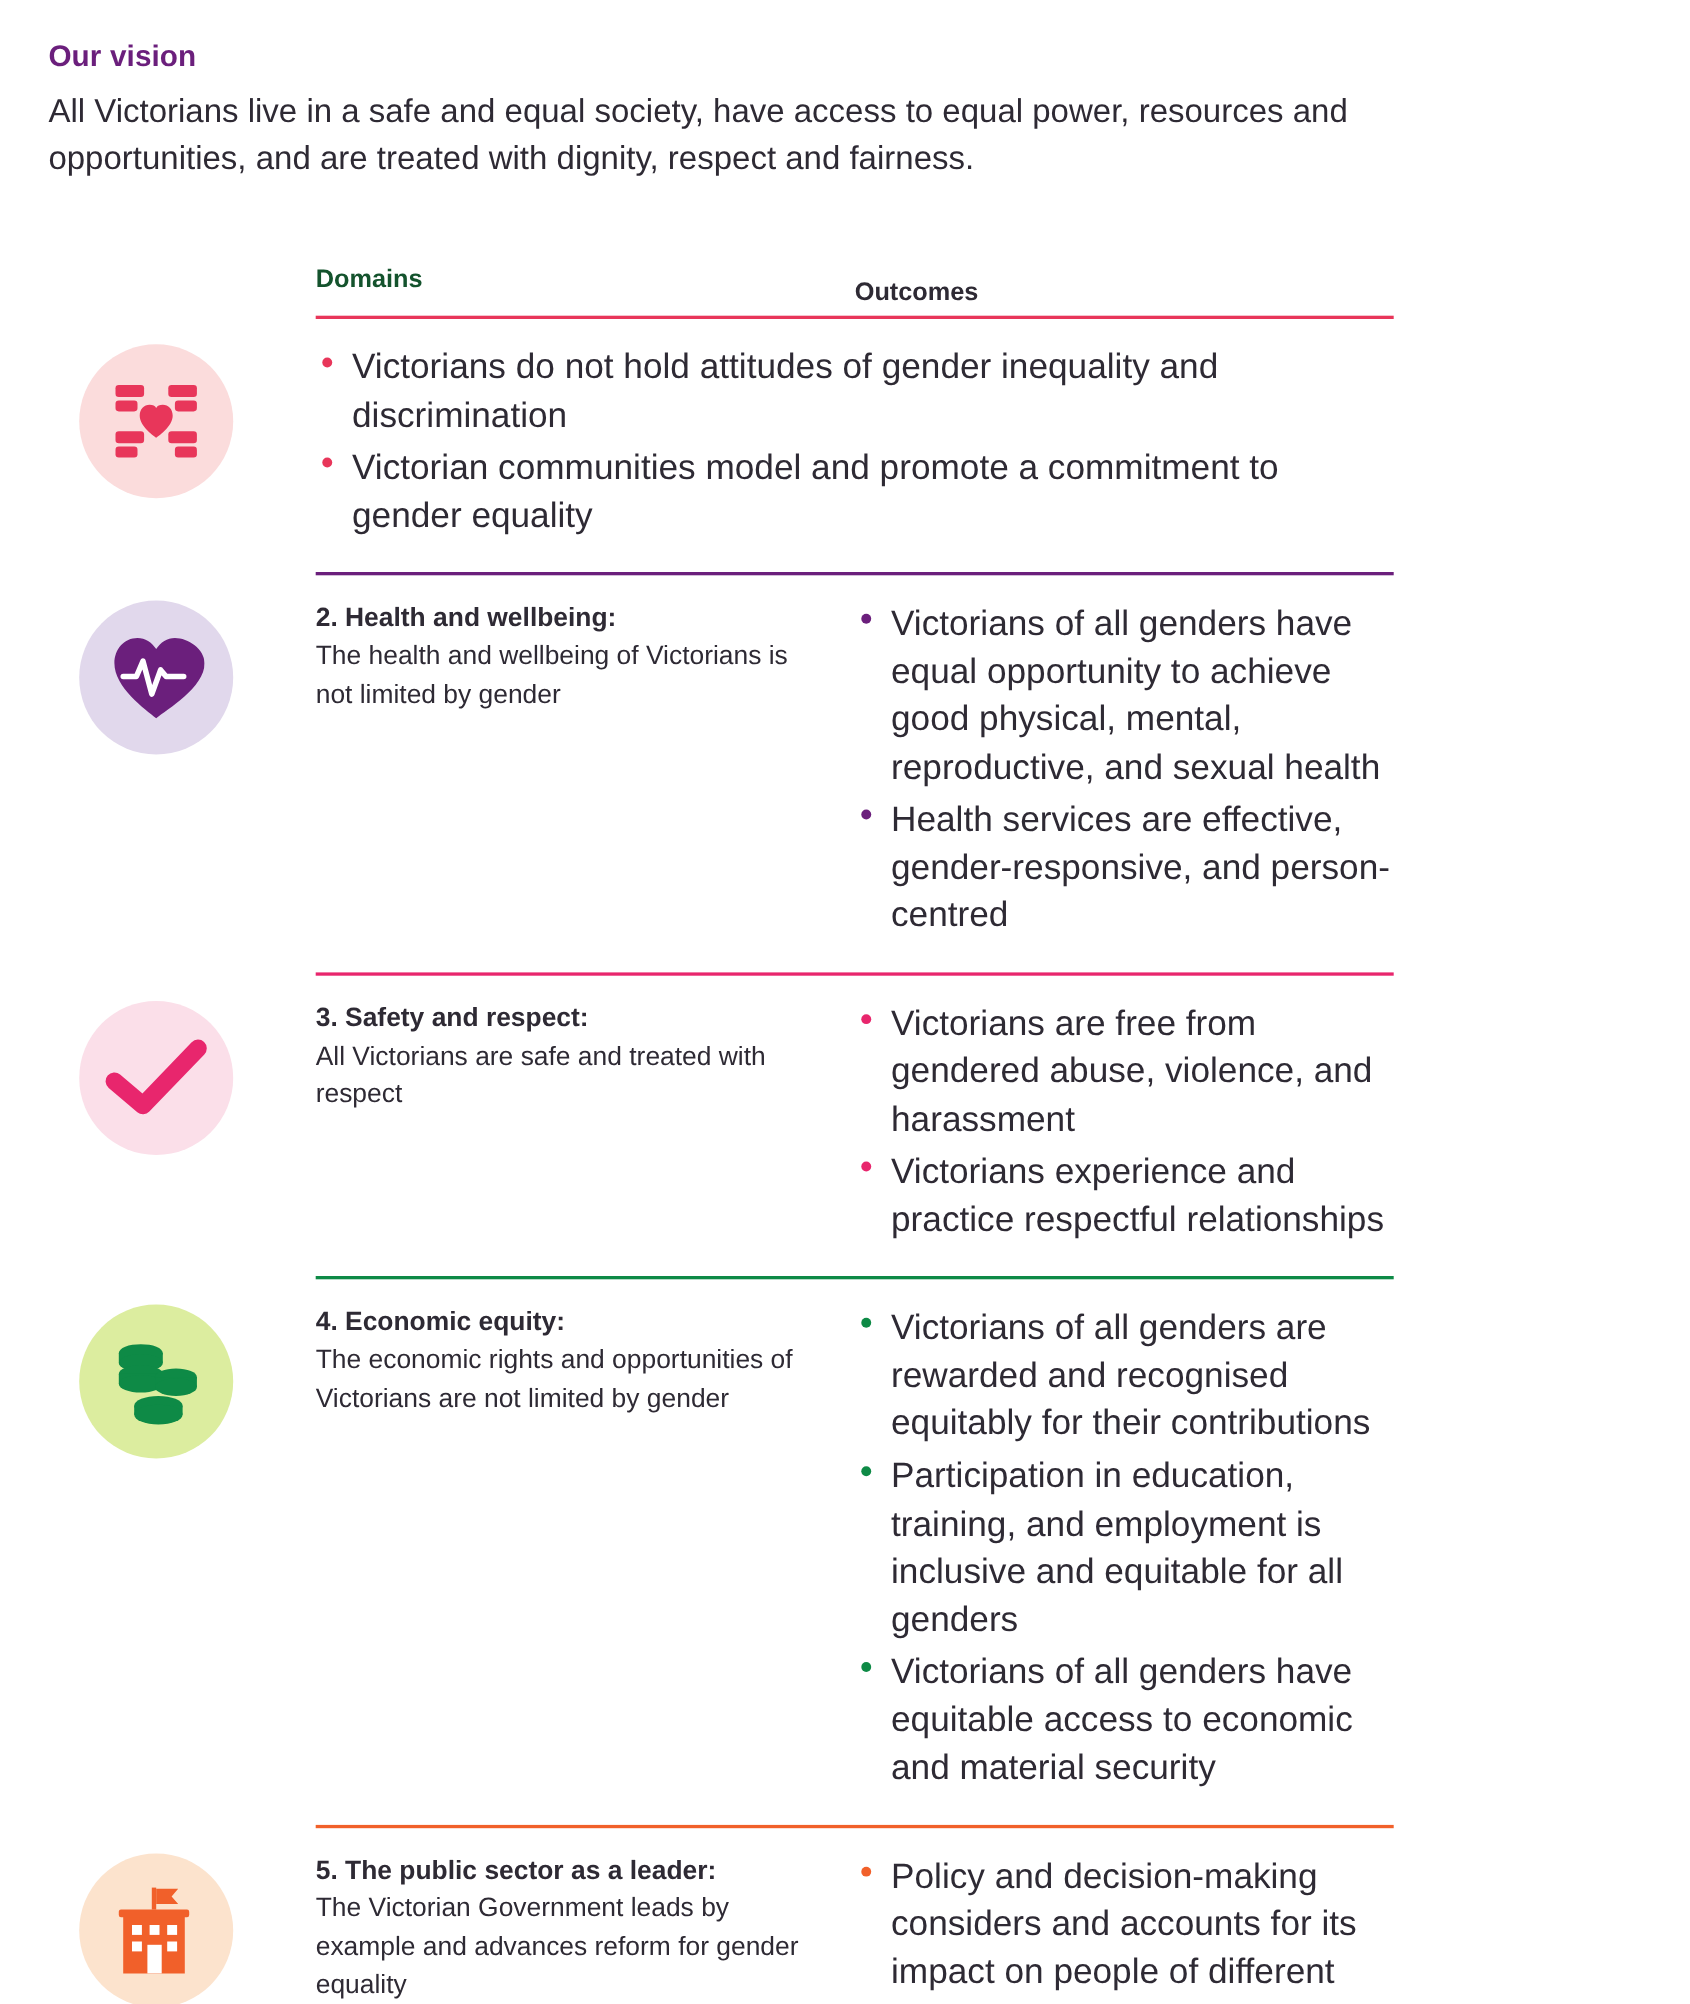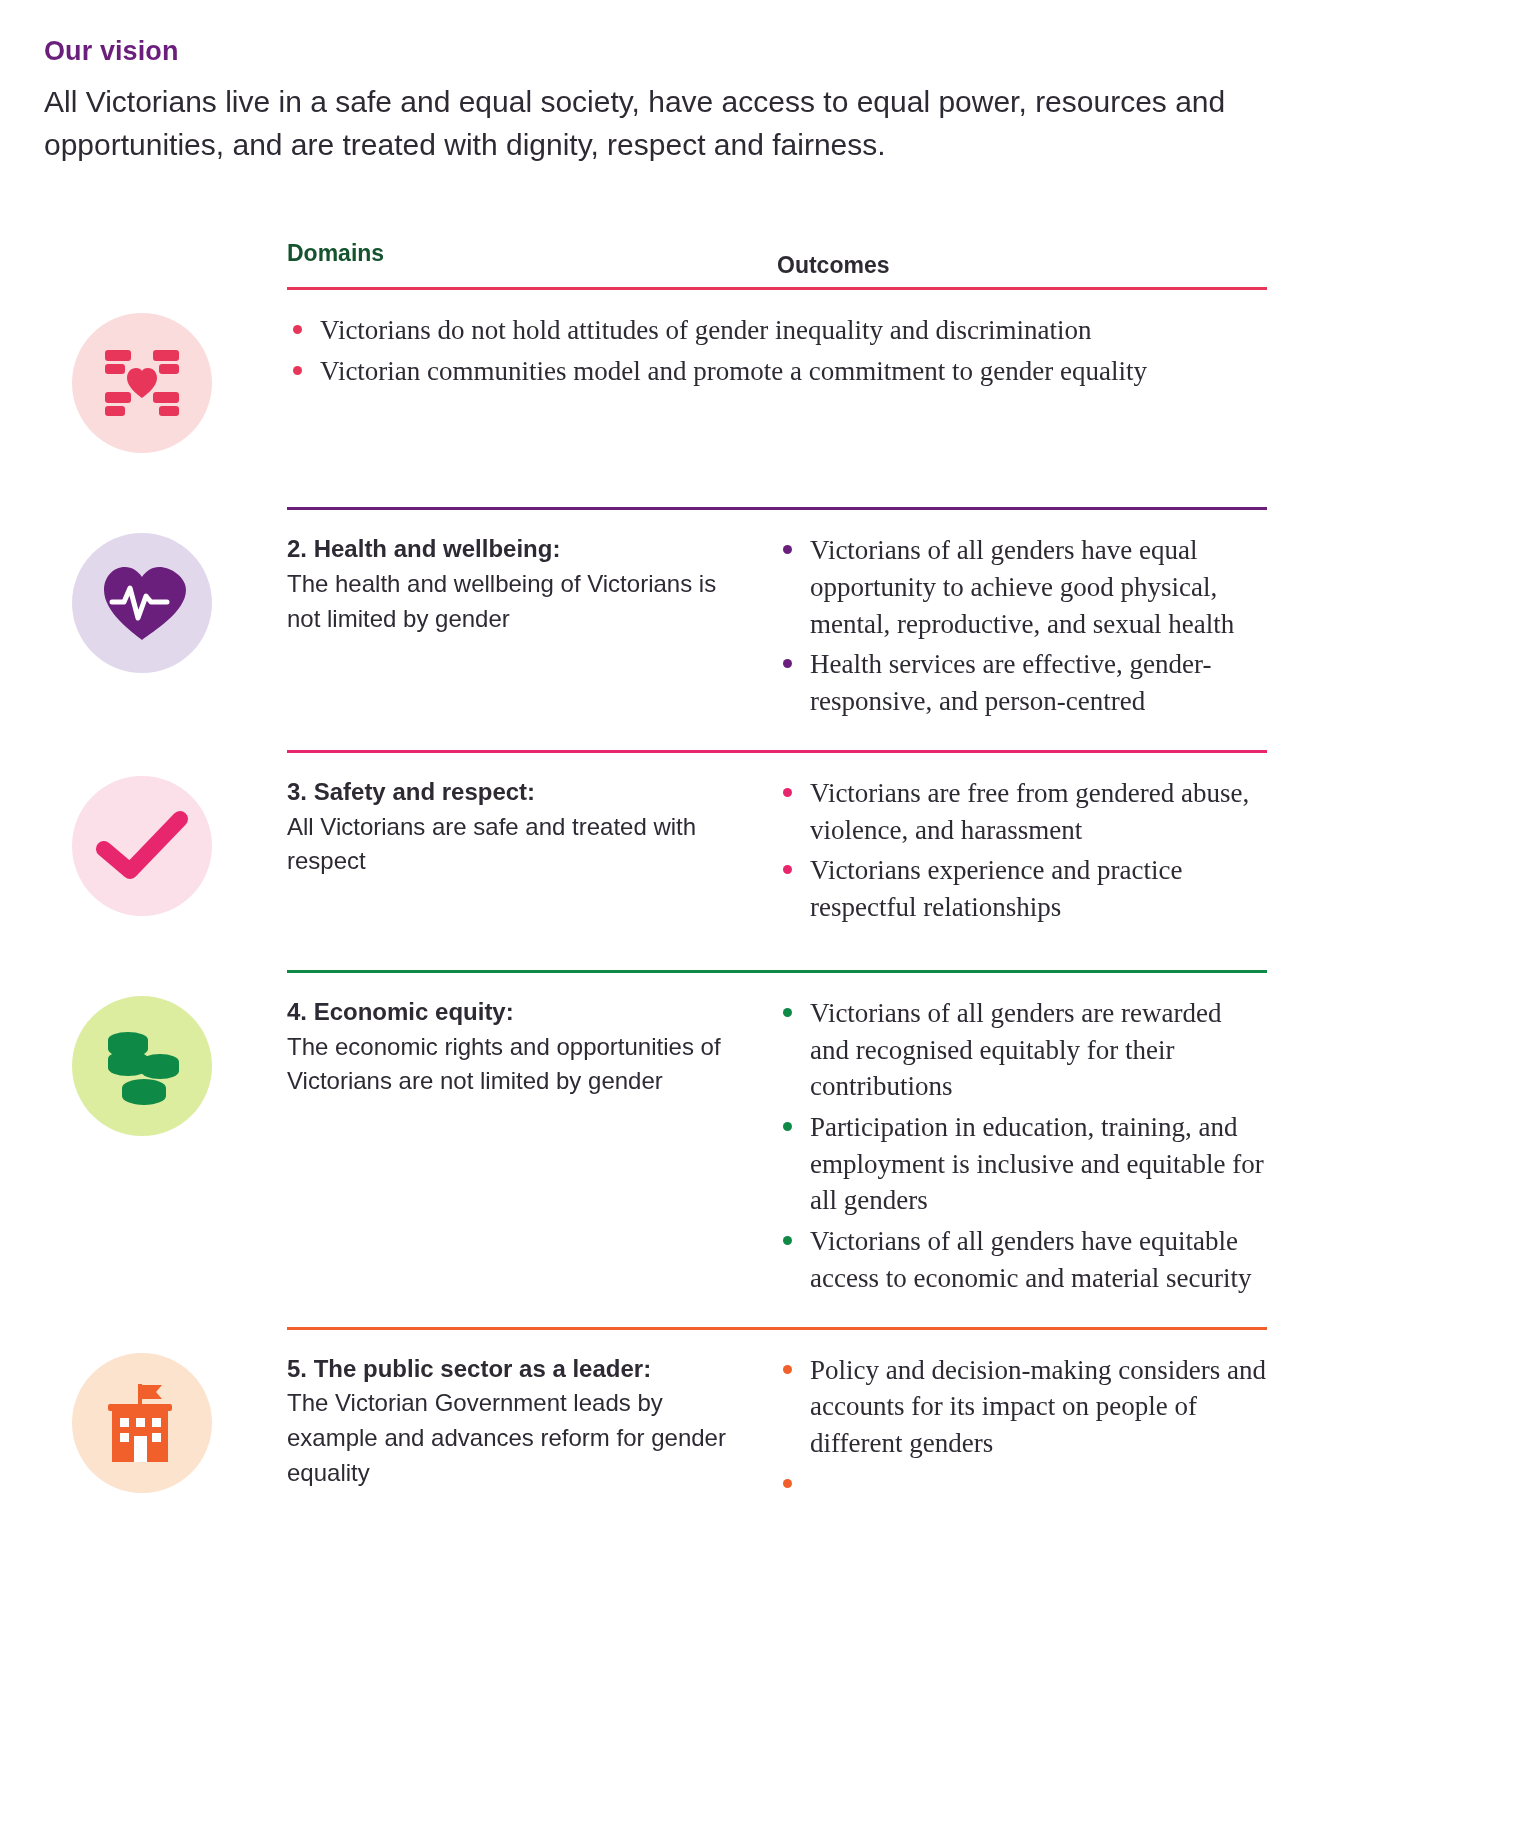--- a/index.html
+++ b/index.html
@@ -93,23 +93,22 @@
     padding-right: 40px;
     box-sizing: border-box;
     font-size: 24px;
     line-height: 1.45;
   }
   .domain-col .dom-title {
     font-weight: bold;
   }
   .outcome-col {
     flex: 1;
-    font-size: 27px;
+    font-size: 32px;
     line-height: 1.36;
-    font-family: Liberation Serif, serif;
   }
   ul.outcomes {
     list-style: none;
     margin: 0;
     padding: 0;
   }
   ul.outcomes li {
     position: relative;
     padding-left: 33px;
     margin-bottom: 4px;

